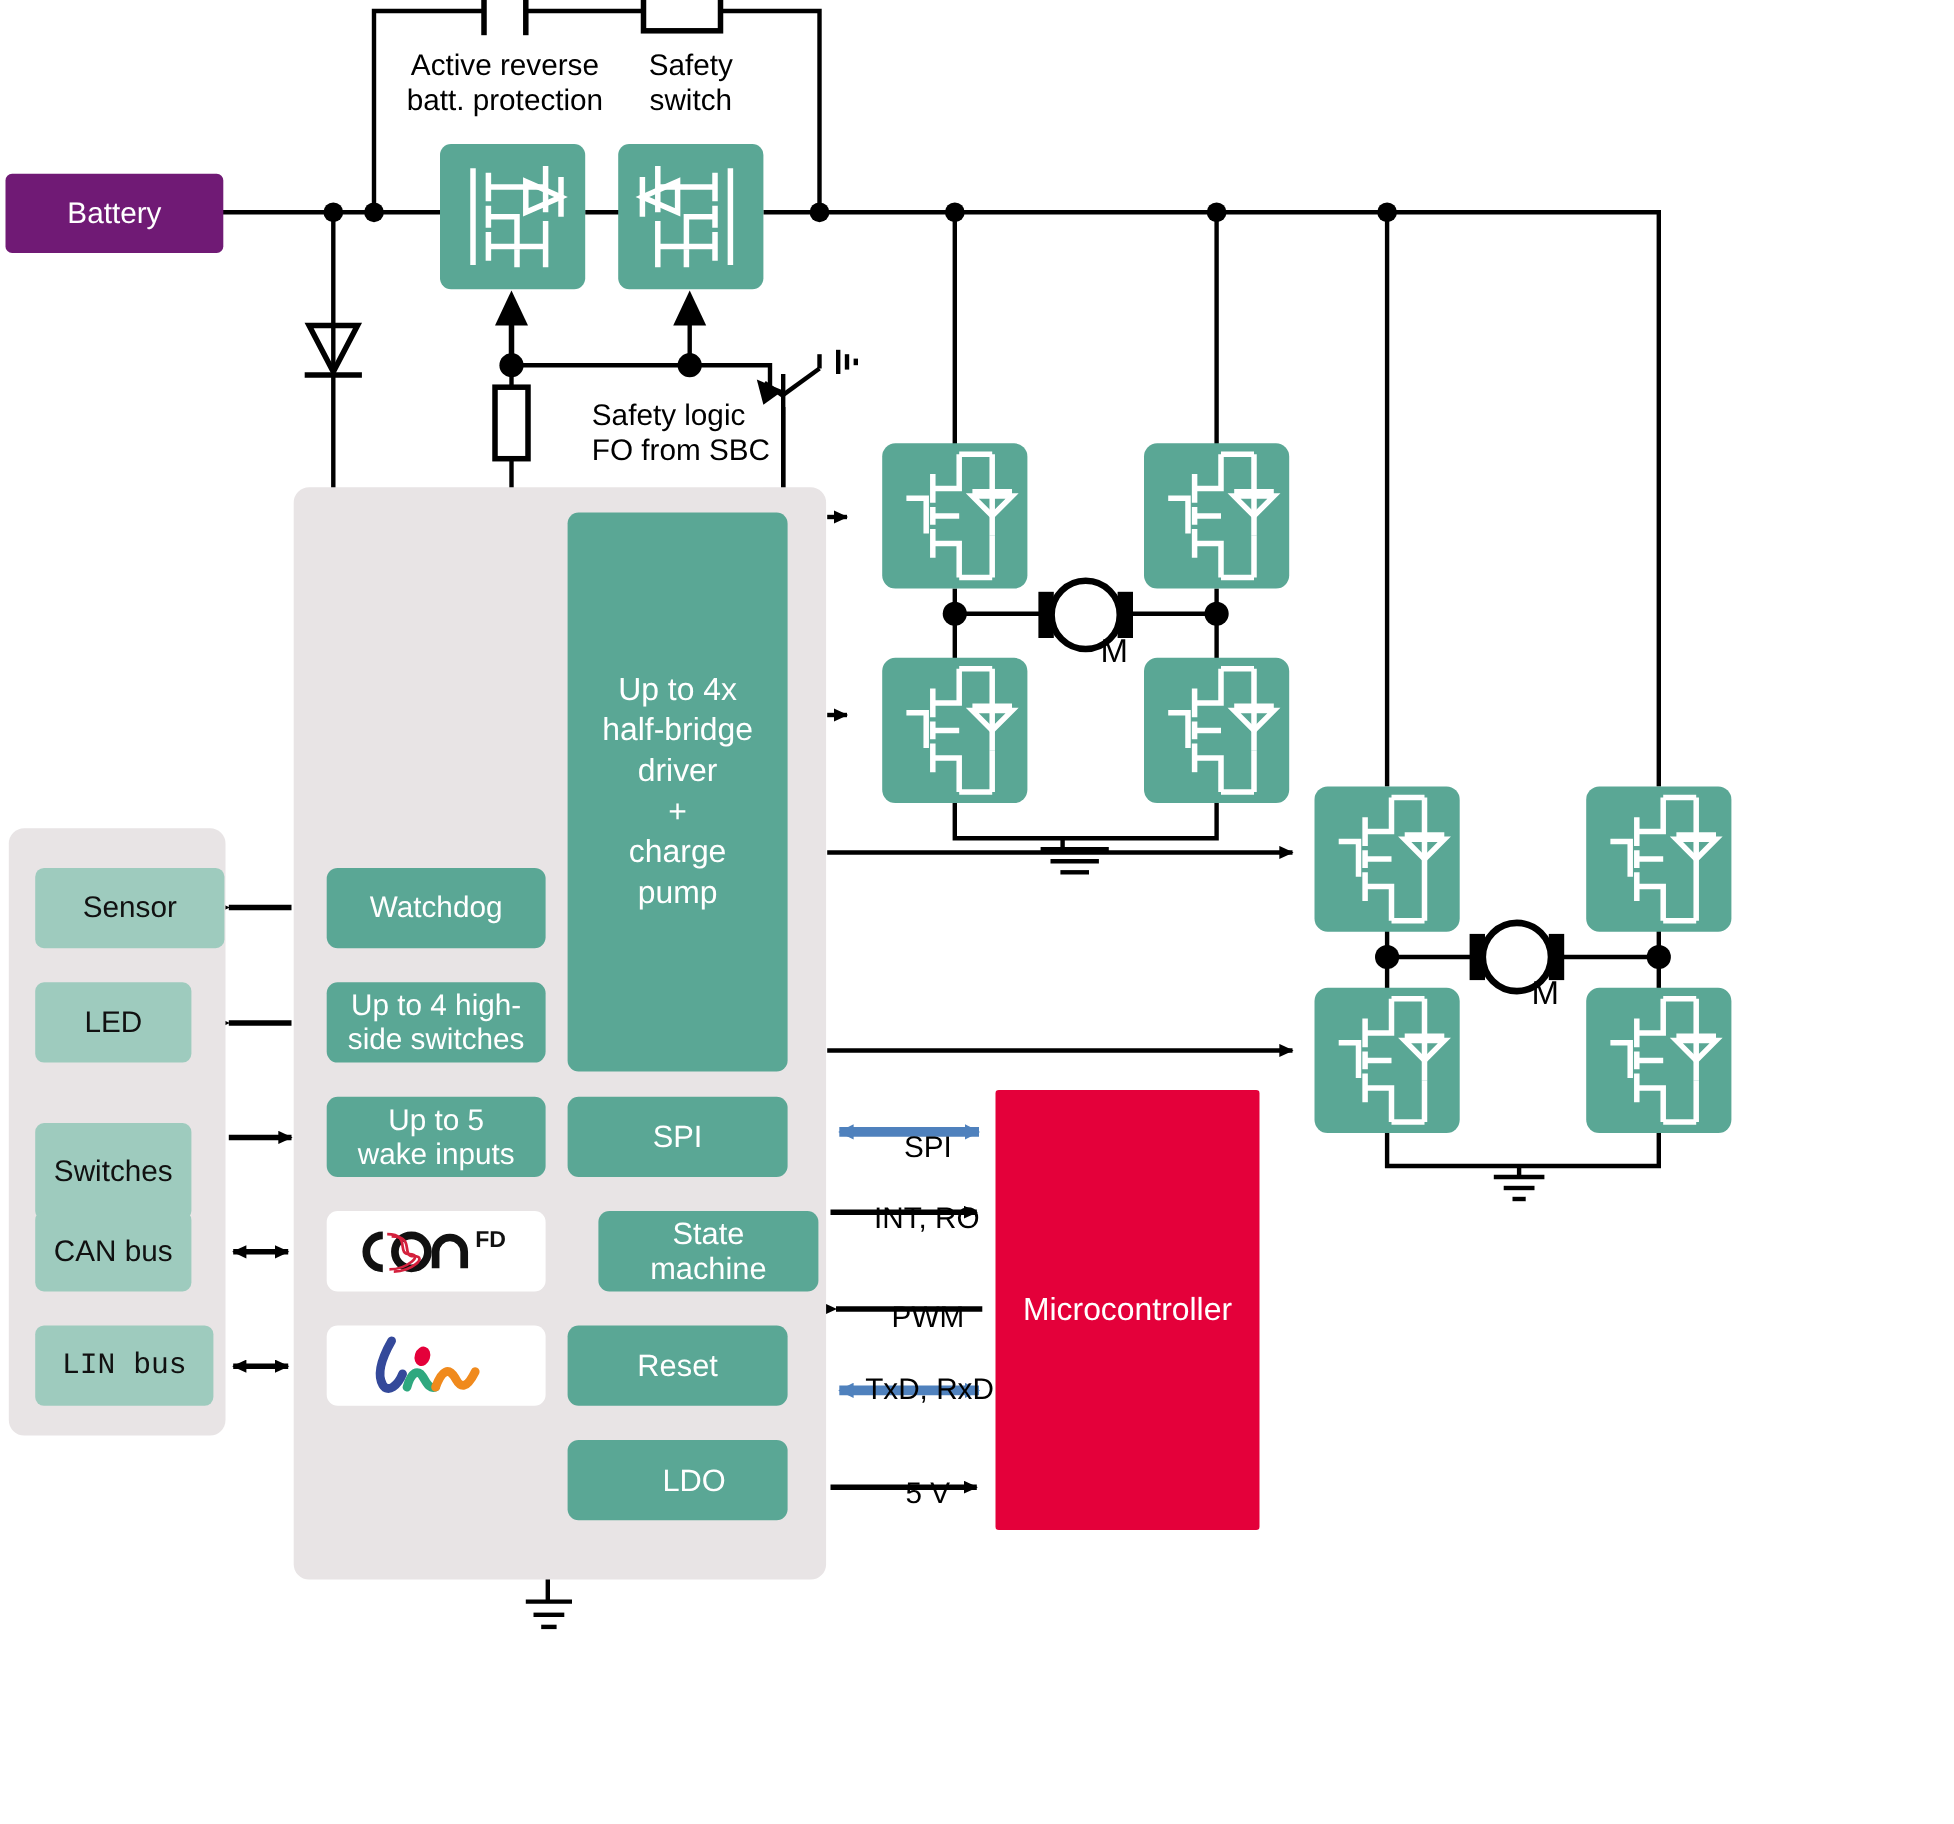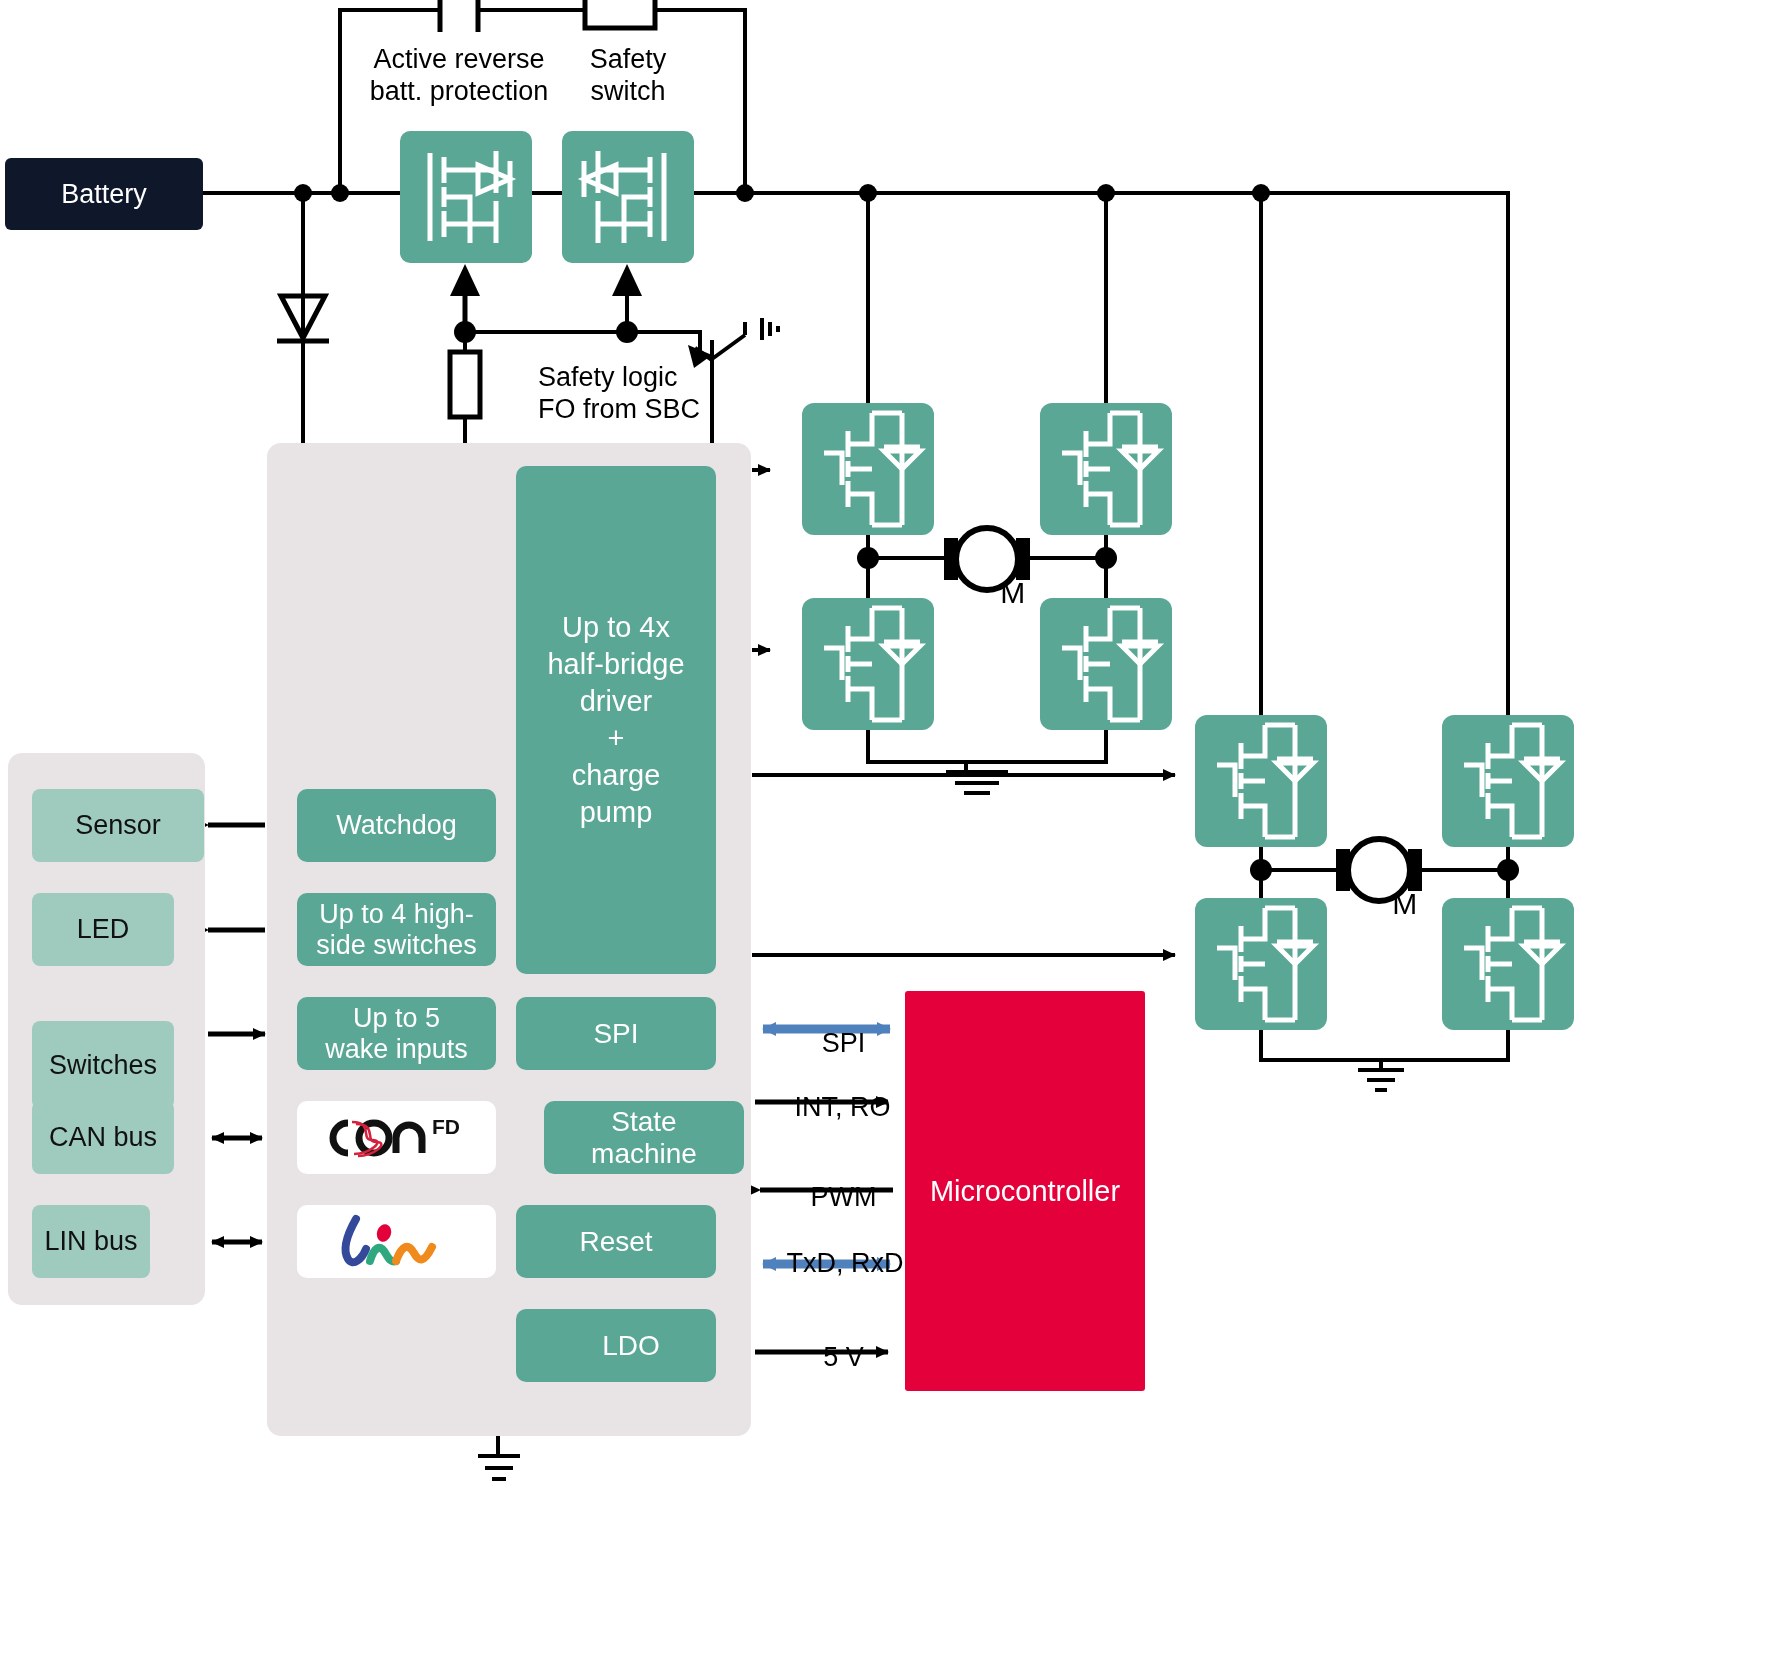--- a/index.html
+++ b/index.html
@@ -5,21 +5,21 @@
   html,body{margin:0;padding:0;background:#fff;}
   body{font-family:"Liberation Sans", sans-serif;}
   #stage{position:relative;width:1776px;height:1658px;background:#fff;overflow:hidden;}
   svg#wires{position:absolute;left:0;top:0;width:1776px;height:1658px;}
   .blk{position:absolute;box-sizing:border-box;display:flex;align-items:center;justify-content:center;text-align:center;}
   .lbl{position:absolute;color:#000;white-space:pre;line-height:1.18;text-align:center;}
   .green{background:#5aa795;color:#fff;border-radius:10px;}
   .lightgreen{background:#9ecbbe;color:#111;border-radius:8px;}
   .grayPanel{background:#e8e4e5;border-radius:14px;}
   .whiteCard{background:#fff;border-radius:10px;}
-  .battery{background:#0f172a;color:#fff;border-radius:6px;}
+  .battery{background:#701a75;color:#fff;border-radius:6px;}
   .mcu{background:#e4003a;color:#fff;border-radius:3px;}
   .fet{background:#5aa795;border-radius:12px;}
   .sw{background:#5aa795;border-radius:10px;}
 </style>
 </head>
 <body>
 
 <div id="stage">
 
   <svg id="wires" viewBox="0 0 1776 1658">
@@ -291,21 +291,21 @@
   </div>
   <div class="blk lightgreen" style="left:32px;top:893px;width:142px;height:73px;font-size:27px;">
     <span>LED</span>
   </div>
   <div class="blk lightgreen" style="left:32px;top:997px;width:142px;height:88px;font-size:27px;margin-top:24px;">
     <span>Switches</span>
   </div>
   <div class="blk lightgreen" style="left:32px;top:1101px;width:142px;height:73px;font-size:27px;">
     <span>CAN bus</span>
   </div>
-  <div class="blk lightgreen" style="left:32px;top:1205px;width:118px;height:73px;font-size:27px;">
+  <div class="blk lightgreen" style="left:32px;top:1205px;width:162px;height:73px;font-size:27px;font-family:Liberation Mono, monospace;">
     <span>LIN bus</span>
   </div>
 
   <div class="blk mcu" style="left:905px;top:991px;width:240px;height:400px;font-size:29px;">
     <span>Microcontroller</span>
   </div>
 
   <div class="lbl" style="left:766px;top:996px;width:125px;font-size:27px;">
     <span>SPI</span></div>
   <div class="lbl" style="left:760px;top:1060px;width:135px;font-size:27px;">

